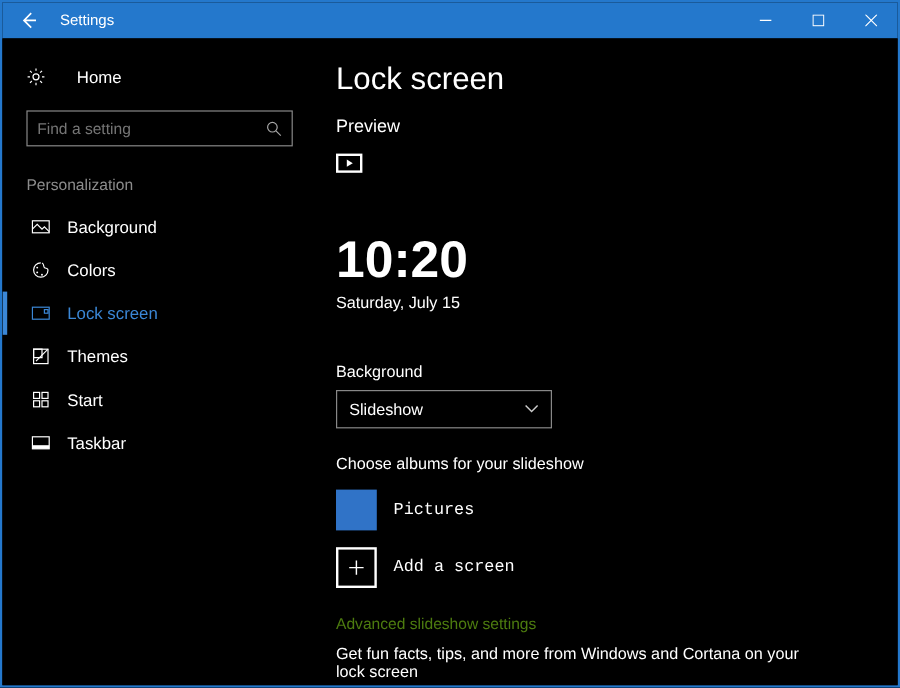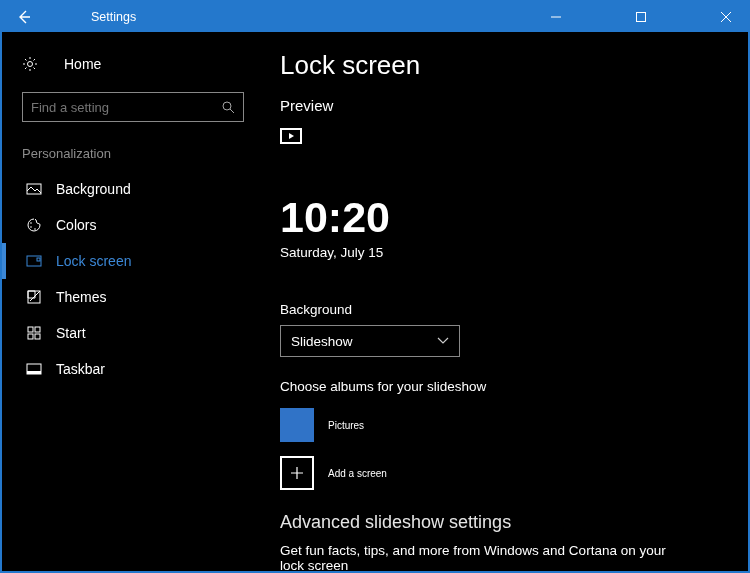--- a/index.html
+++ b/index.html
@@ -8,21 +8,20 @@
     width: 750px; height: 573px;
     background: #000;
     border: 2px solid #2478cc;
     display: flex; flex-direction: column;
   }
   .titlebar {
     height: 30px; flex: 0 0 30px;
     background: #2478cc;
     display: flex; align-items: center;
     color: #fff;
-    gap: 41px;
   }
   .titlebar .back-btn {
     width: 44px; height: 30px;
     display: flex; align-items: center; justify-content: center;
     cursor: default;
   }
   .titlebar .title { font-size: 12.5px; padding-left: 4px; }
   .titlebar .spacer { flex: 1; }
   .titlebar .win-btn {
     width: 44px; height: 30px;
@@ -97,29 +96,29 @@
     padding: 0 10px;
     font-size: 13.5px;
     justify-content: space-between;
     margin-bottom: 22px;
     cursor: default;
   }
   .dropdown .chev { font-size: 11px; color:#ccc; }
   .albums-label { font-size: 13.5px; margin-bottom: 14px; }
   .album-row {
     display: flex; align-items: center; gap: 14px;
-    margin-bottom: 14px; font-size: 10px;
+    margin-bottom: 14px; font-size: 14px; font-family: Liberation Mono, monospace;
   }
   .album-swatch { width: 34px; height: 34px; background: #3073c7; }
   .add-swatch {
     width: 34px; height: 34px; border: 2px solid #fff;
     display:flex; align-items:center; justify-content:center;
     font-size: 18px; font-weight: 300;
   }
-  .link { color: #e5e5e5; font-size: 18px; margin-top: 22px; cursor: default; }
+  .link { color: #4d7c0f; font-size: 13px; margin-top: 22px; cursor: default; }
   .tip { font-size: 13.5px; margin-top: 10px; max-width: 400px; }
   svg { display:block; }
 </style>
 </head>
 <body>
 
 <div class="window">
 
   <div class="titlebar">
     <div class="back-btn">

